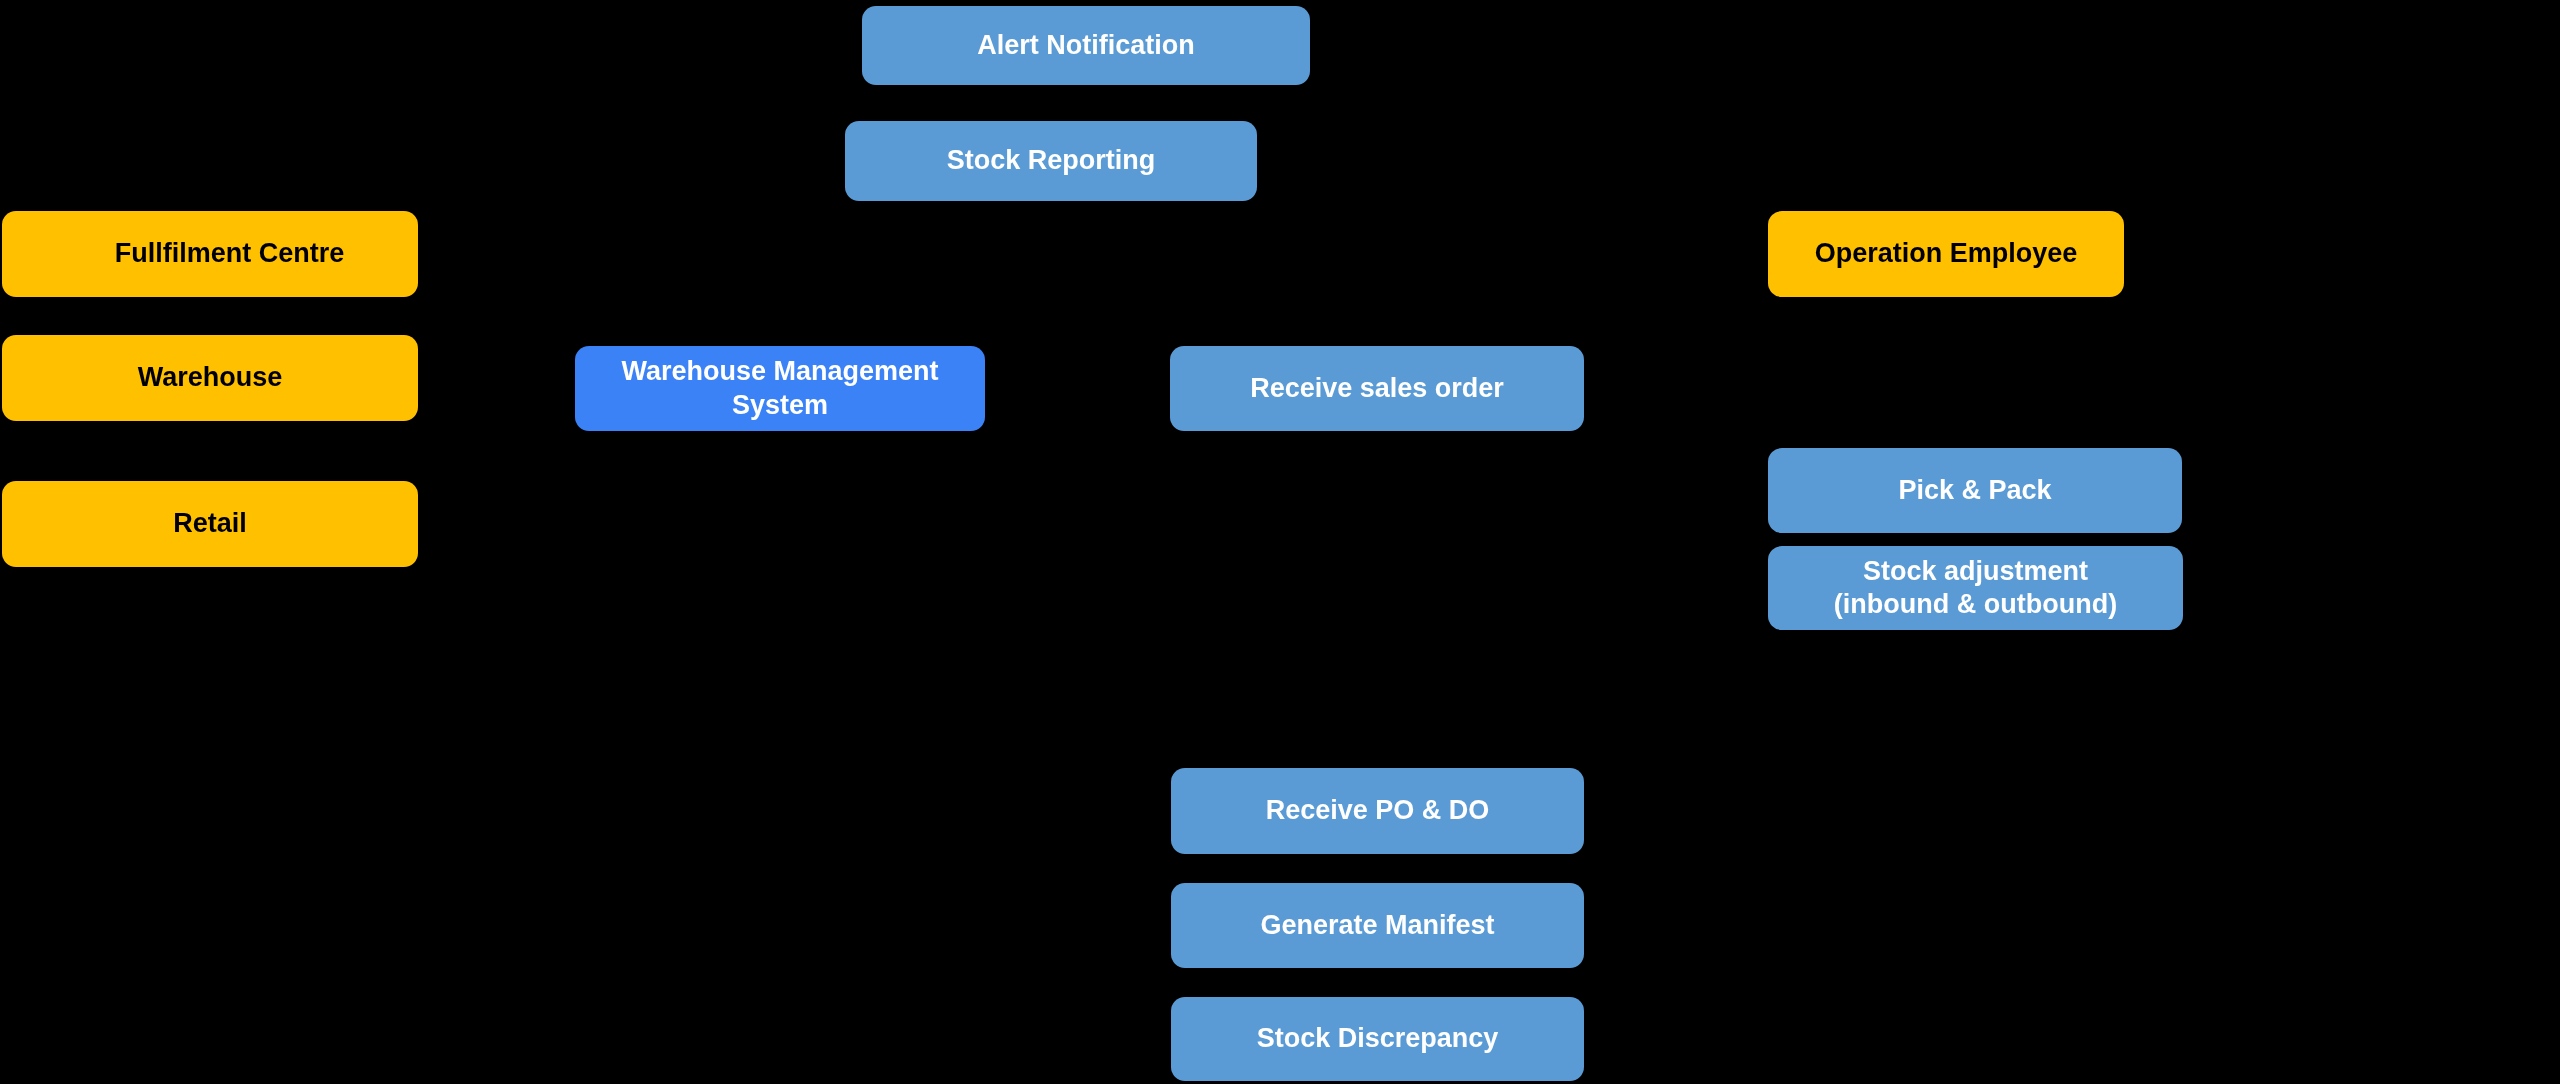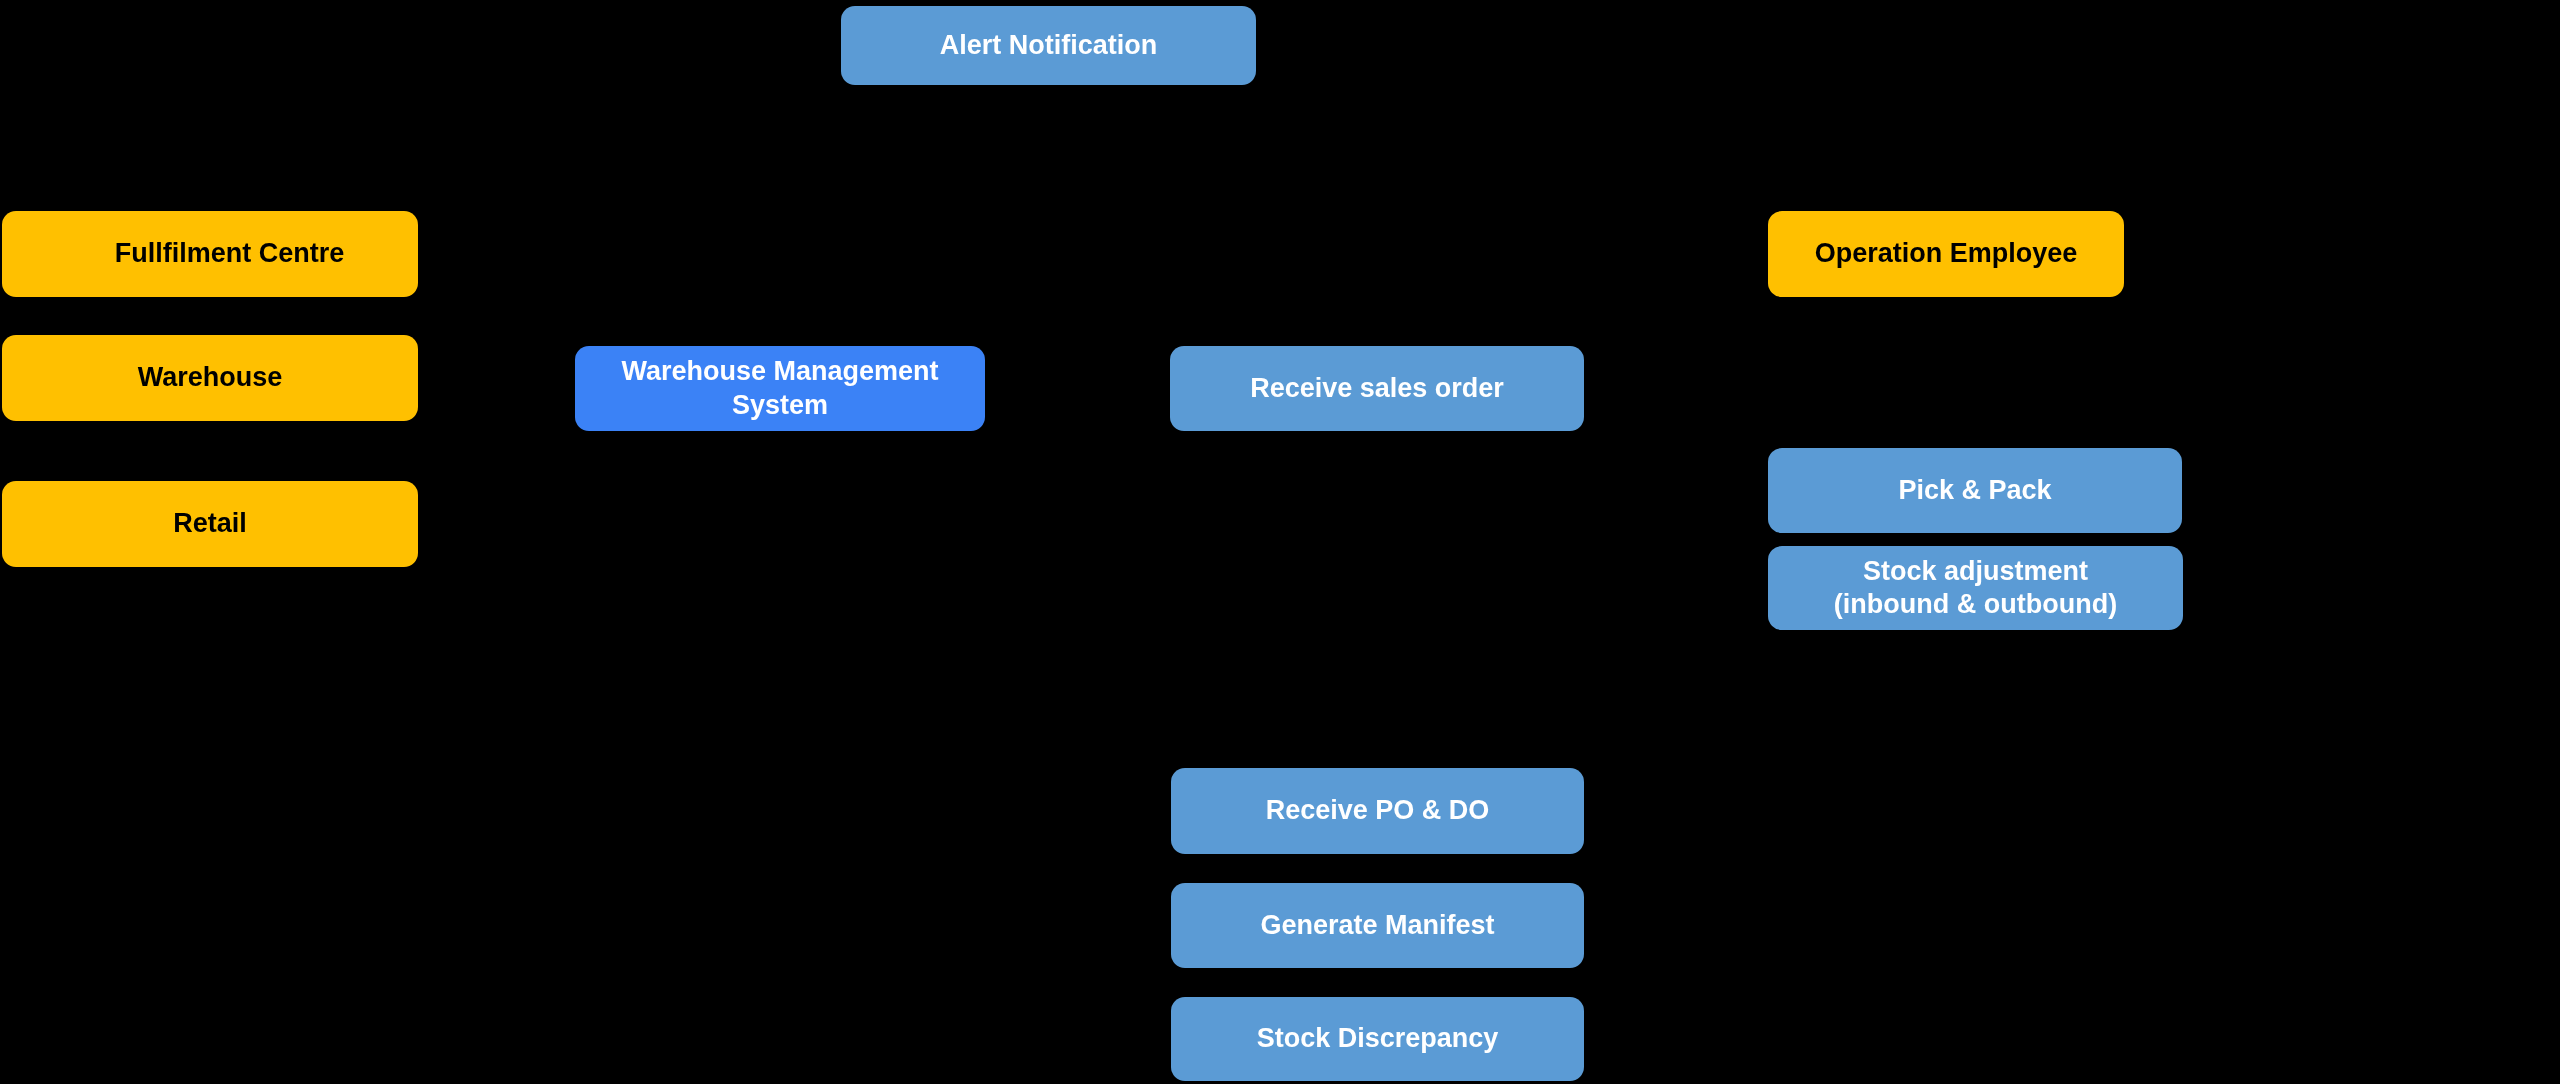--- a/index.html
+++ b/index.html
@@ -29,21 +29,21 @@
     font-size: 27px;
     line-height: 1.24;
     white-space: pre-line;
     padding: 0 10px;
   }
   .node.blue   { background: #5B9BD5; color: #FFFFFF; }
   .node.yellow { background: #FFC000; color: #000000; }
   .node.red    { background: #3b82f6; color: #FFFFFF; }
 
   
-  .pos-alert     { left: 841px;  top: 6px;    width: 415px; height: 79px; }
+  .pos-alert     { left: 862px;  top: 6px;    width: 448px; height: 79px; }
   .pos-stockrep  { left: 845px;  top: 121px;  width: 412px; height: 80px; }
   .pos-fulfil    { left: 2px;    top: 211px;  width: 416px; height: 86px; padding-left: 39px; }
   .pos-warehouse { left: 2px;    top: 335px;  width: 416px; height: 86px; }
   .pos-retail    { left: 2px;    top: 457px;  width: 416px; height: 86px; margin-top: 24px; }
   .pos-wms       { left: 575px;  top: 346px;  width: 410px; height: 85px; }
   .pos-rso       { left: 1170px; top: 346px;  width: 414px; height: 85px; }
   .pos-opemp     { left: 1768px; top: 211px;  width: 356px; height: 86px; }
   .pos-task      { left: 1768px; top: 345px;  width: 414px; height: 86px; }
   .pos-pickpack  { left: 1768px; top: 448px;  width: 414px; height: 85px; }
   .pos-stockadj  { left: 1768px; top: 546px;  width: 415px; height: 84px; }
@@ -53,20 +53,23 @@
 </style>
 </head>
 <body>
 
 <div class="canvas">
 
   <div class="node blue pos-alert">
     <span class="label">Alert Notification</span>
   </div>
 
+  <div class="node blue pos-stockrep">
+    <span class="label">Stock Reporting</span>
+  </div>
 
   <div class="node yellow pos-fulfil">
     <span class="label">Fullfilment Centre</span>
   </div>
 
   <div class="node yellow pos-warehouse">
     <span class="label">Warehouse</span>
   </div>
 
   <div class="node yellow pos-retail">

